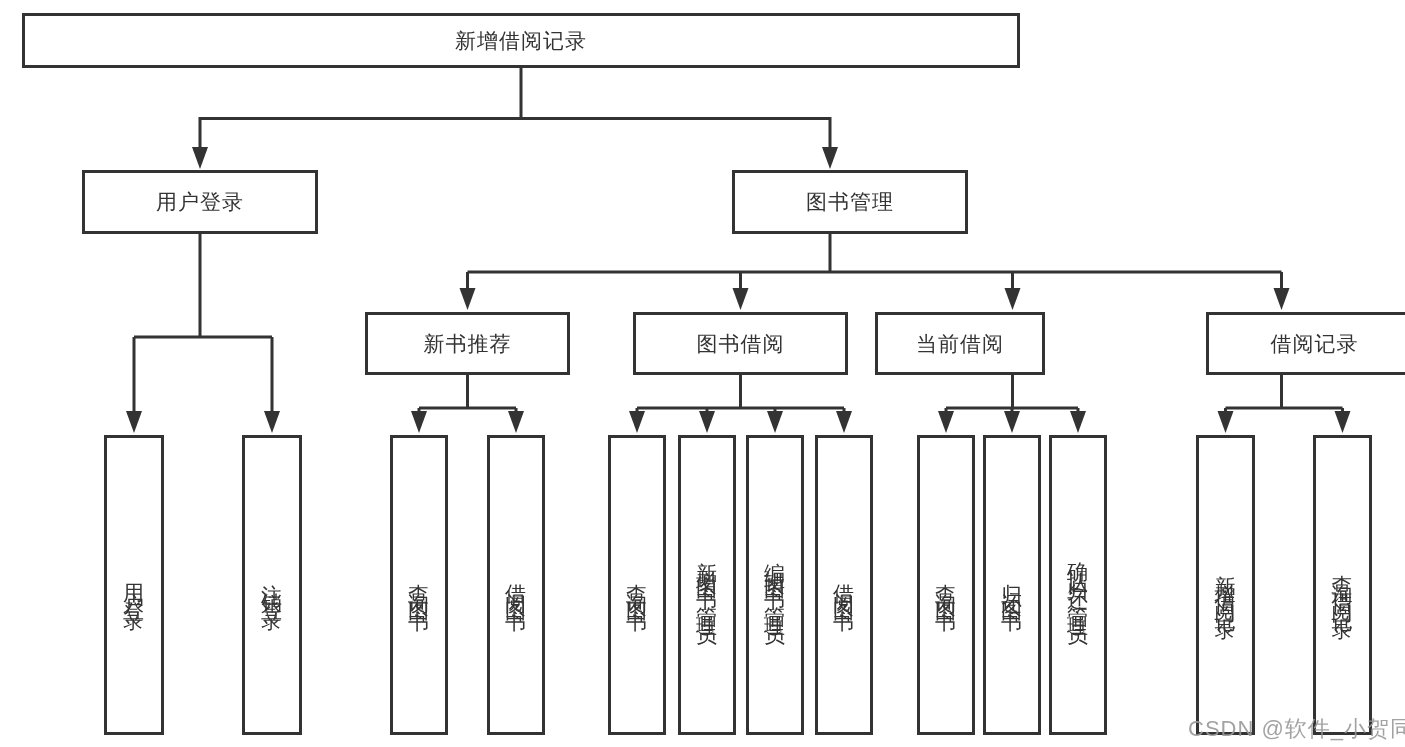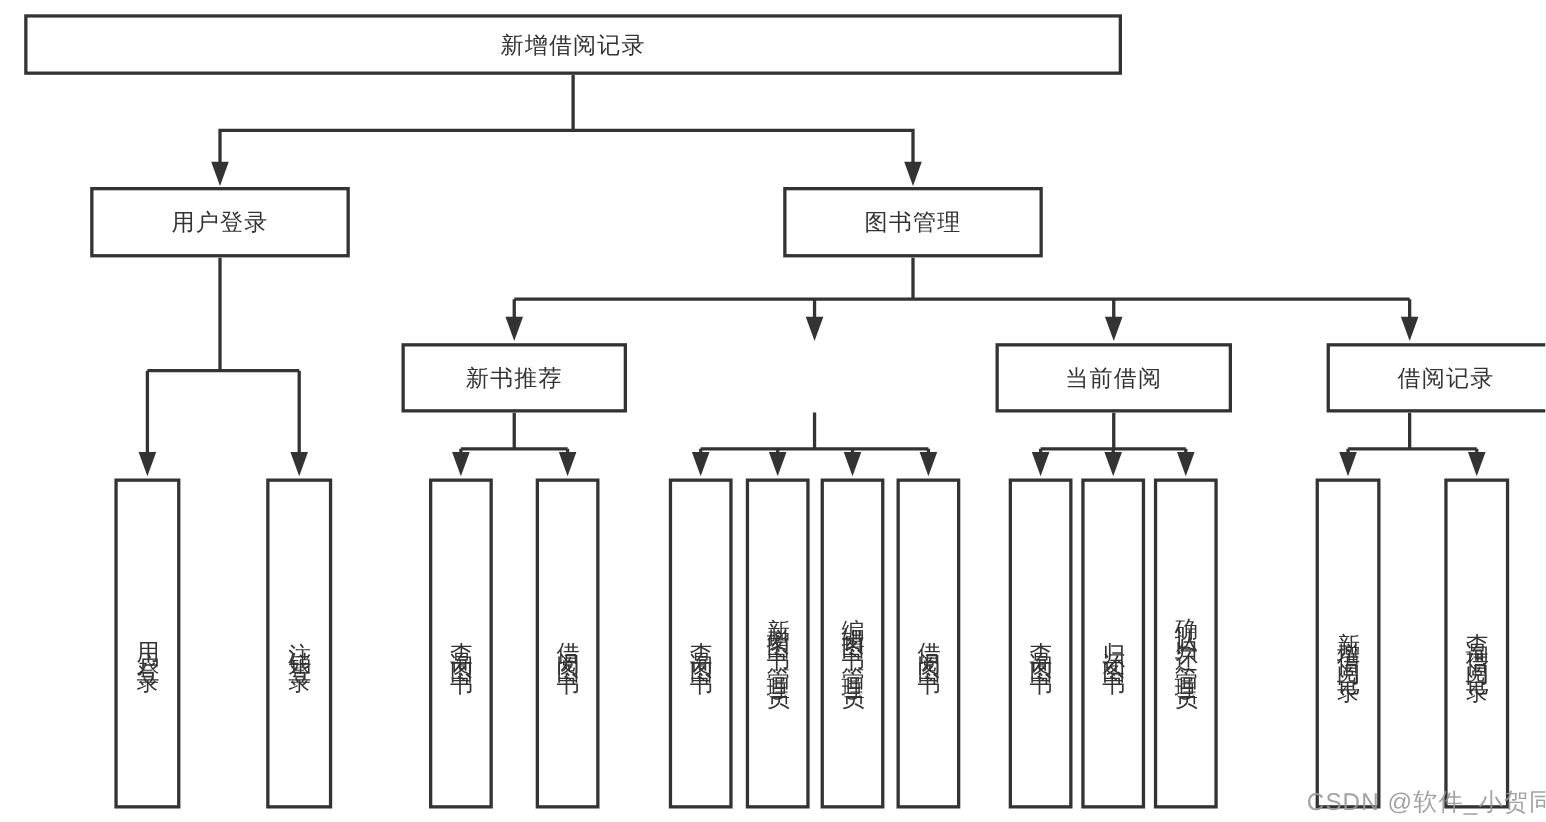--- a/index.html
+++ b/index.html
@@ -96,28 +96,31 @@
     </g>
   </svg>
 
   <div class="node root">
     <span class="hlabel">新增借阅记录</span>
   </div>
 
   <div class="node lvl2" style="left:82px;width:236px;">
     <span class="hlabel">用户登录</span>
   </div>
-  <div class="node lvl2" style="left:712px;width:236px;">
+  <div class="node lvl2" style="left:732px;width:236px;">
     <span class="hlabel">图书管理</span>
   </div>
 
   <div class="node lvl3" style="left:365px;width:205px;">
     <span class="hlabel">新书推荐</span>
   </div>
-  <div class="node lvl3" style="left:905px;width:215px;">
+  <div class="node lvl3" style="left:633px;width:215px;">
+    <span class="hlabel">图书借阅</span>
+  </div>
+  <div class="node lvl3" style="left:875px;width:170px;">
     <span class="hlabel">当前借阅</span>
   </div>
   <div class="node lvl3" style="left:1206px;width:217px;">
     <span class="hlabel">借阅记录</span>
   </div>
 
   <div class="node leaf" style="left:104px;width:60px;">
     <span class="vtext">用户登录</span>
   </div>
   <div class="node leaf" style="left:242px;width:60px;">

